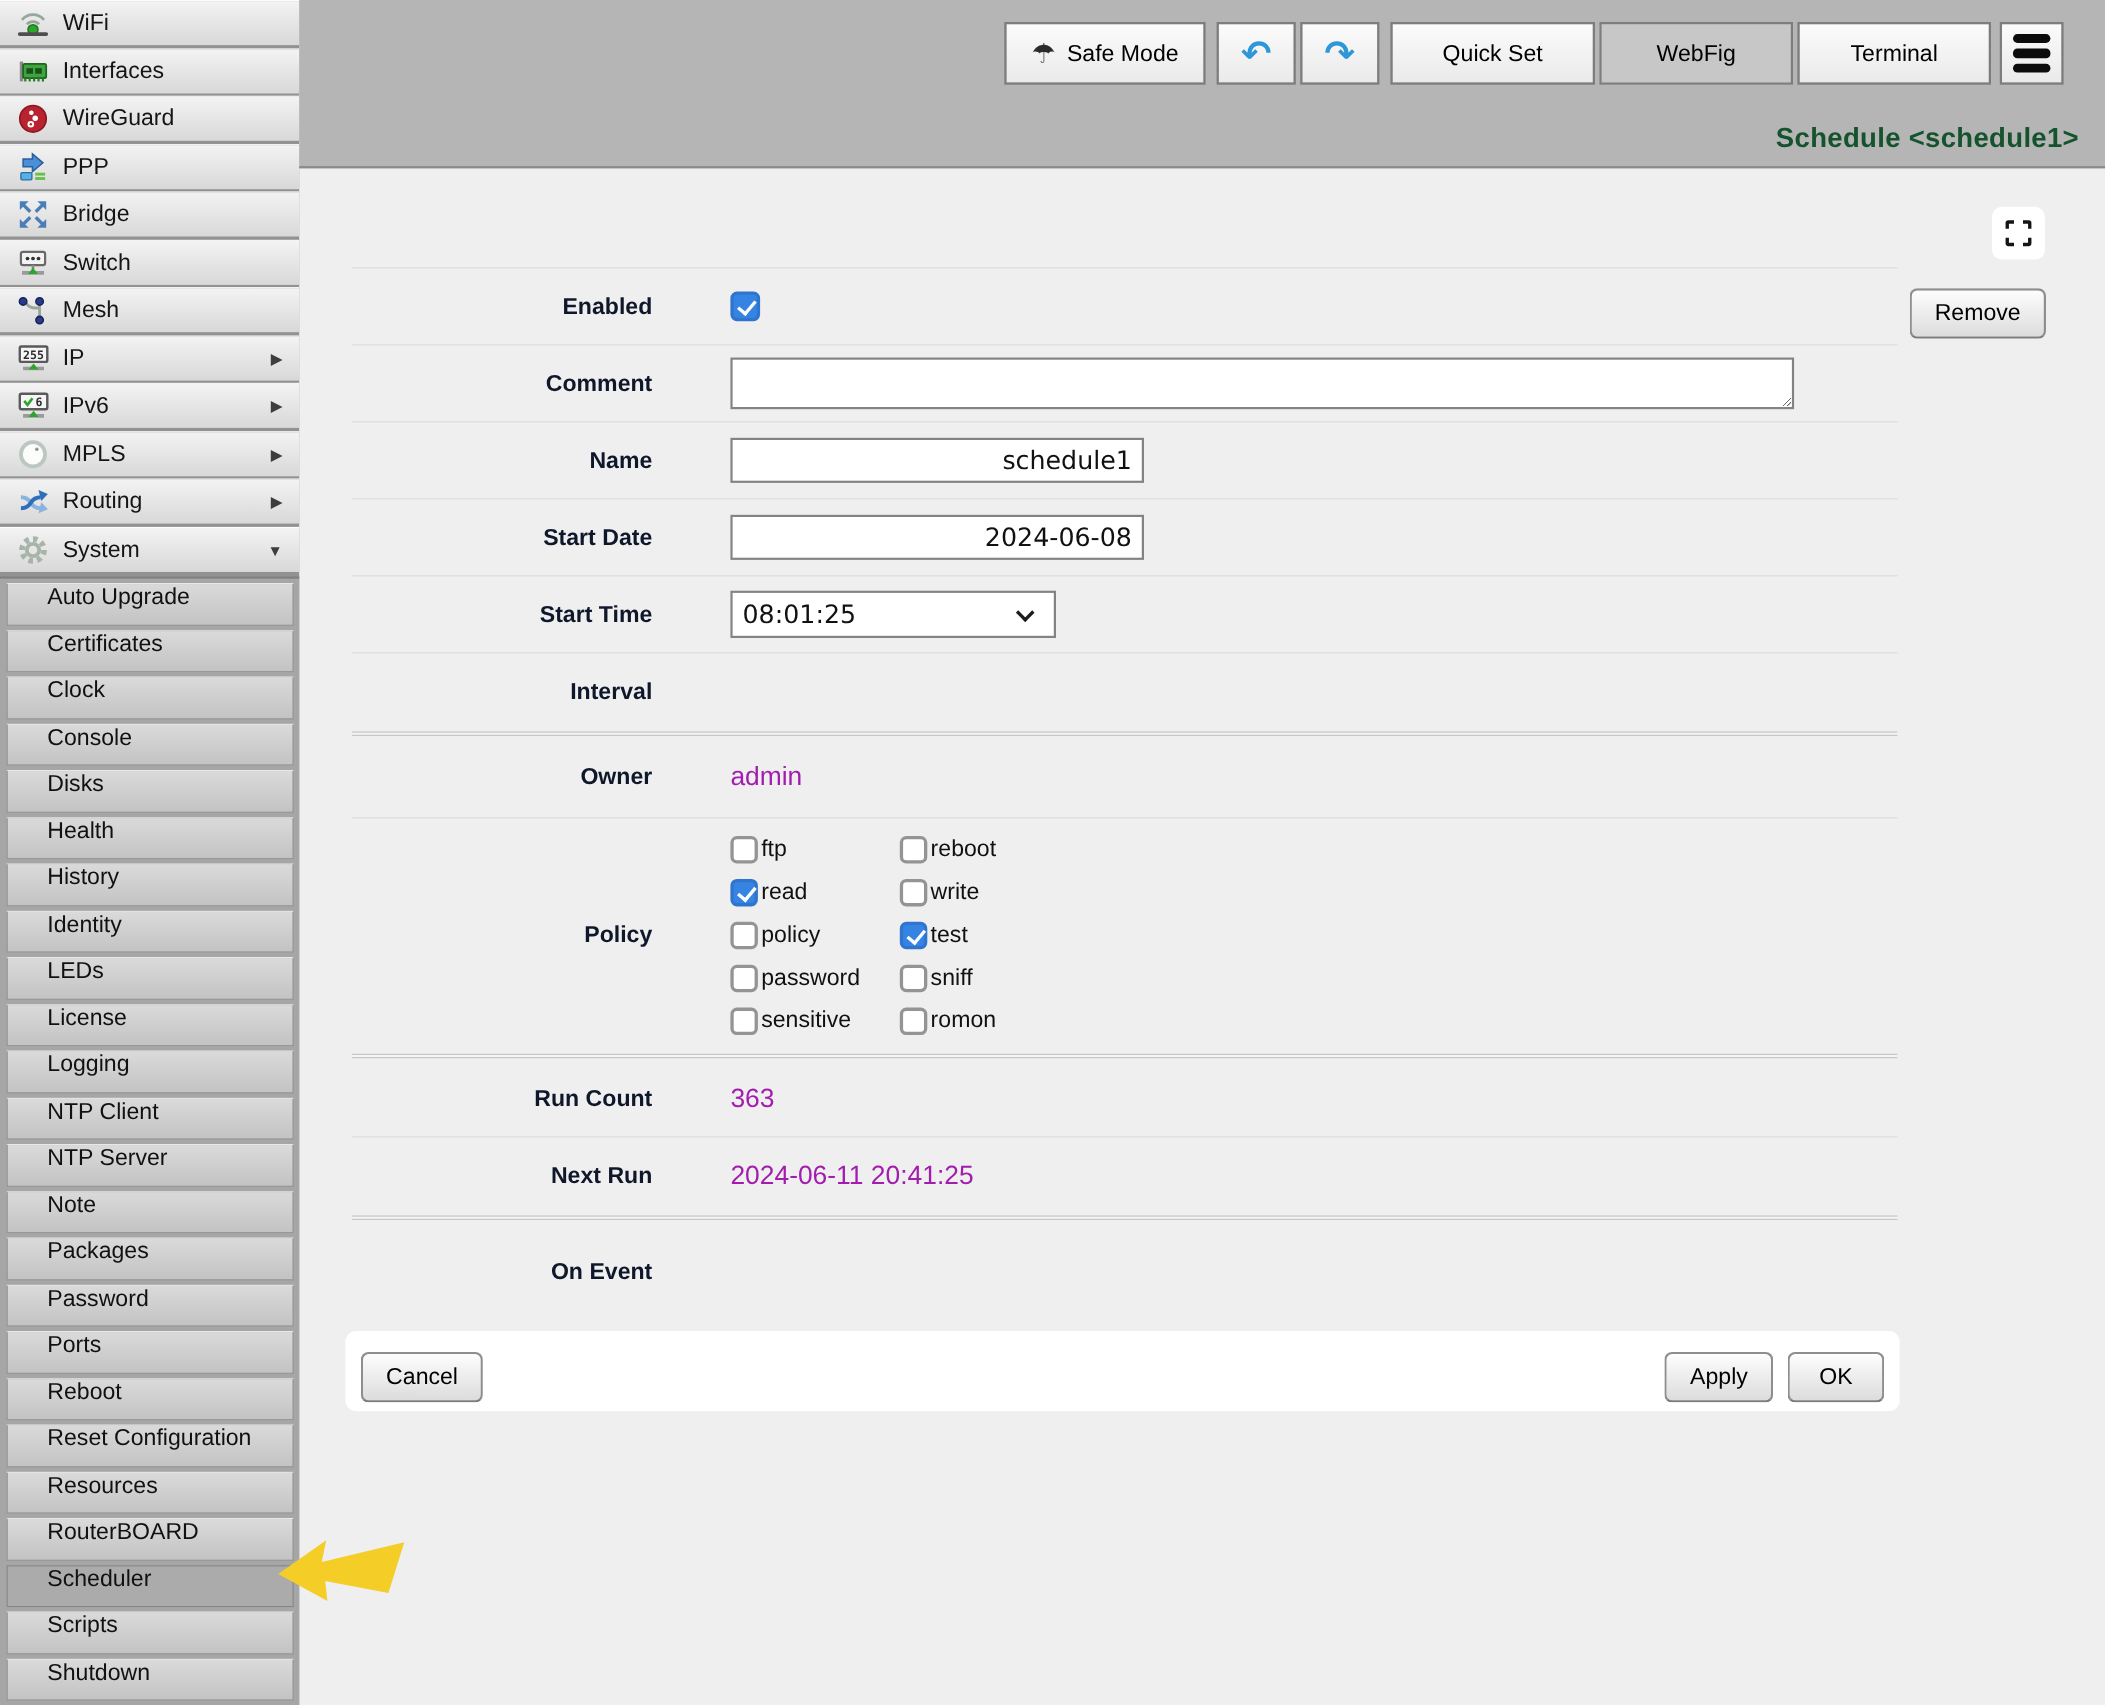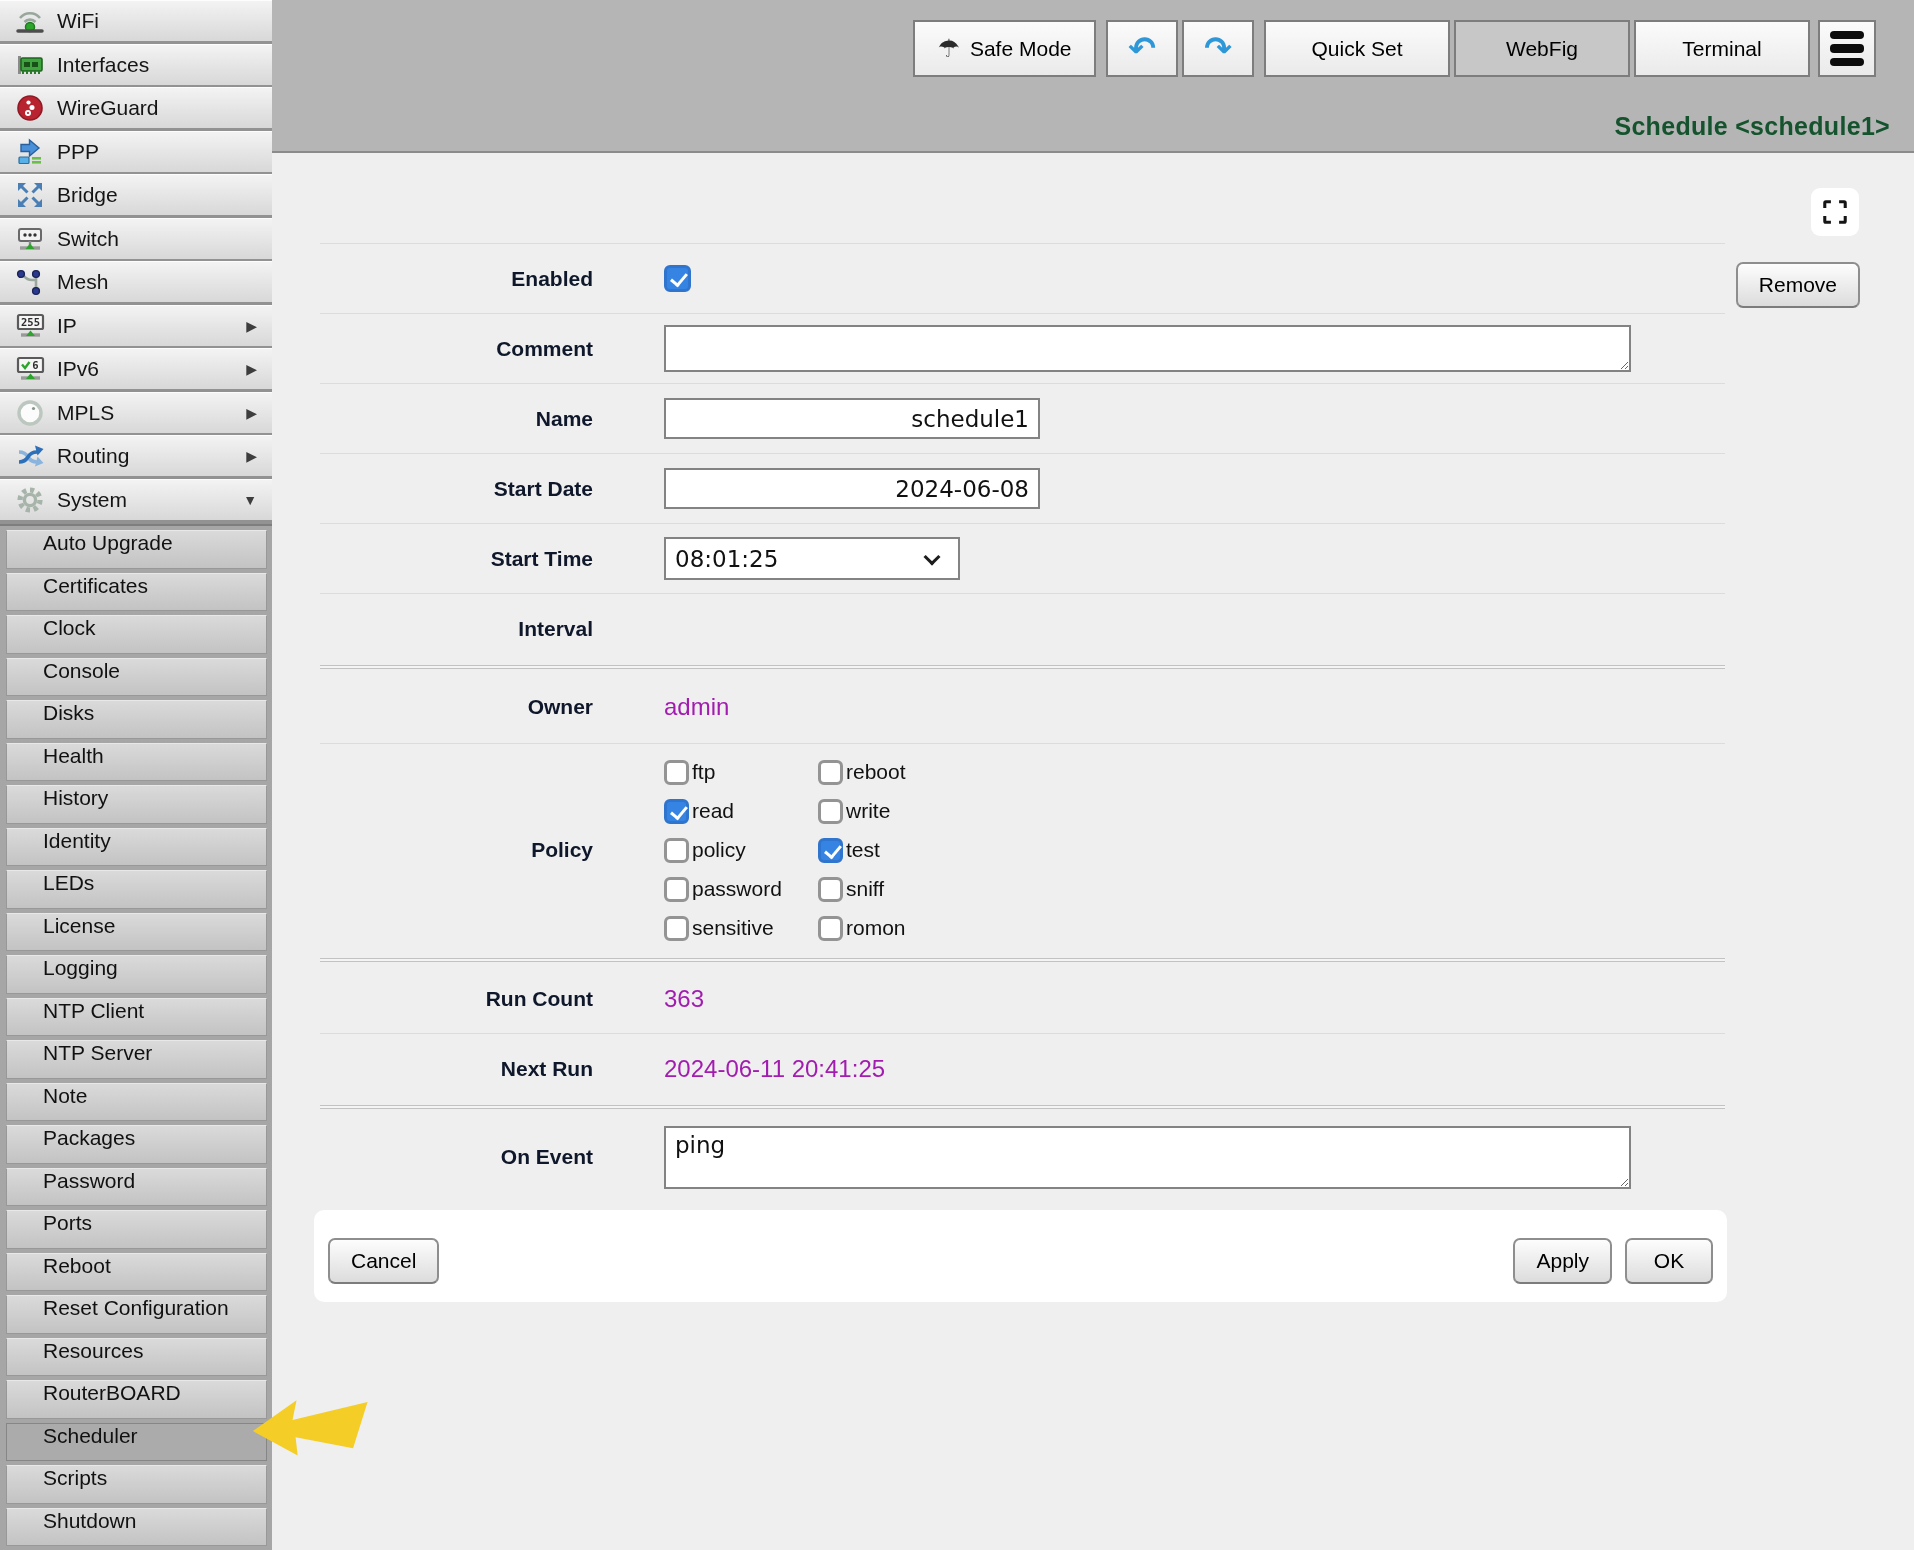--- a/index.html
+++ b/index.html
@@ -118,21 +118,21 @@
   }
 
   .policy-cols { display:flex; }
   .pcol { display:flex; flex-direction:column; gap:14px; }
   .pcol1 { width:154px; }
   .pitem { display:flex; }
   .pitem .cb { width:25px; height:25px; }
   .pitem .plabel { margin-left:3px; font-size:21px; }
 
   .btnbar {
-    margin-top:7px; margin-left:-6px; width:1413px; height:92px;
+    margin-top:7px; margin-left:-6px; width:1413px; height:73px;
     background:#fff; border-radius:10px; display:flex; align-items:center;
   }
   .btn {
     background:linear-gradient(#fdfdfd,#dcdcdc);
     border:2px solid #8e8e8e; border-bottom-color:#7c7c7c; border-radius:7px;
     font-family:"Liberation Sans",sans-serif; font-size:21px; color:#000;
     height:46px; padding:0 21px; cursor:pointer;margin-top:10px;
   }
   .btn-cancel { margin-left:14px; }
   .btn-apply { margin-left:auto; }
@@ -565,23 +565,20 @@
     <div class="row h70">
       <div class="lbl">Next Run</div>
       <div class="fld">
         <span class="val">2024-06-11 20:41:25</span>
       </div>
     </div>
     <div class="sec"></div>
 
     <div class="row hevent">
       <div class="lbl">On Event</div>
-      <div class="fld">
-        <textarea class="ta ta-event" style="">ping</textarea>
-      </div>
     </div>
 
     <div class="btnbar">
       <button class="btn btn-cancel">Cancel</button>
       <button class="btn btn-apply">Apply</button>
       <button class="btn btn-ok">OK</button>
     </div>
   </div>
 </main>
 

